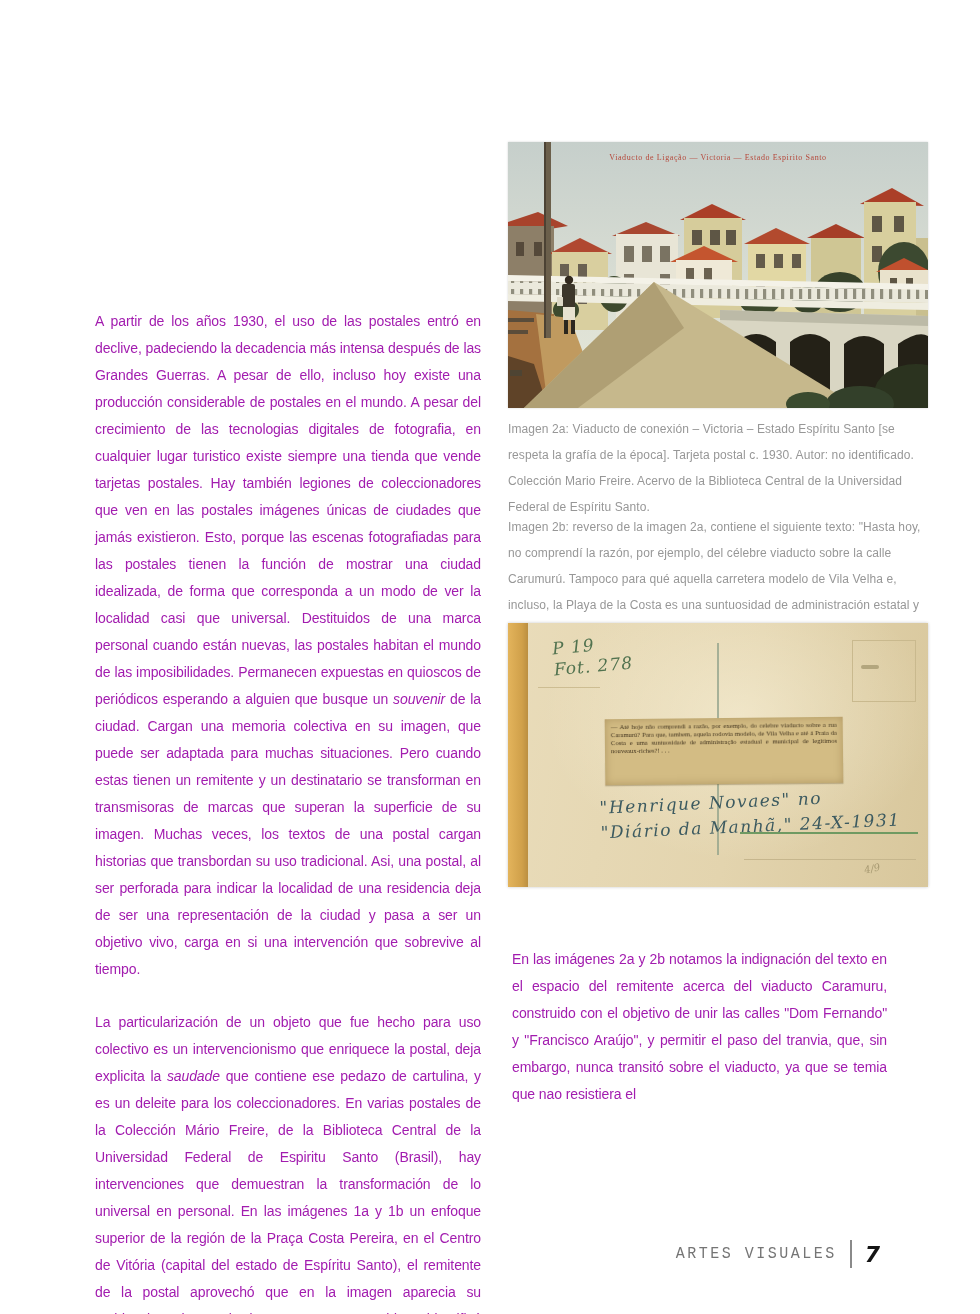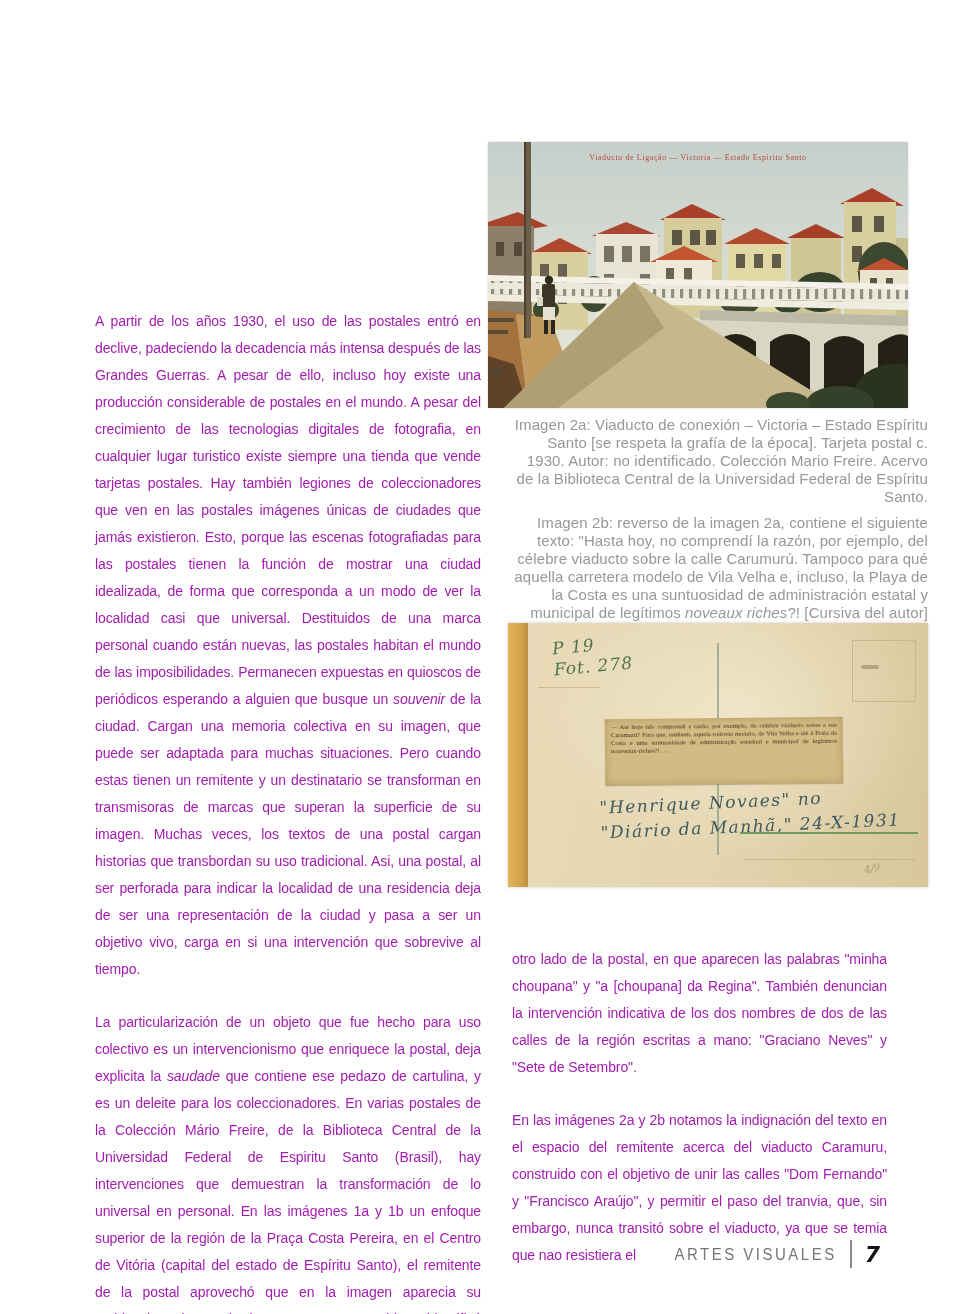--- a/index.html
+++ b/index.html
@@ -8,29 +8,29 @@
 
   
   .textcol p{margin:0 0 26px 0;font-size:14px;line-height:27px;letter-spacing:-0.1px;
              color:#a21caf;text-align:justify;}
   .textcol p:last-child{margin-bottom:0;}
   .textcol em{font-style:italic;}
   .col-left{position:absolute;left:95px;top:308px;width:386px;}
   .col-right{position:absolute;left:512px;top:946px;width:375px;}
 
   
-  .postcard-front{position:absolute;left:488px;top:142px;width:420px;height:266px;margin:0;
+  .postcard-front{position:absolute;left:508px;top:142px;width:420px;height:266px;margin:0;
                   box-shadow:0 0 2px rgba(0,0,0,.18);}
   .postcard-front svg{display:block;}
   .pc-title{position:absolute;left:0;top:11px;width:100%;text-align:center;
             font-size:8px;letter-spacing:.6px;color:#b5473a;font-family:"Liberation Serif",serif;}
 
   
-  .caption{position:absolute;left:508px;width:420px;margin:0;font-size:15px;line-height:18px;
-           color:#979797;text-align:right;letter-spacing:.1px;}
+  .caption{position:absolute;left:508px;width:420px;margin:0;font-size:12px;line-height:26px;
+           color:#979797;letter-spacing:.1px;}
   .cap-2a{top:416px;}
   .cap-2b{top:514px;}
   .caption em{}
 
   
   .postcard-back{position:absolute;left:508px;top:623px;width:420px;height:264px;margin:0;
                  background:
                    radial-gradient(ellipse at 55% 35%, rgba(255,250,230,.45), rgba(0,0,0,0) 60%),
                    linear-gradient(100deg,#e9dcba 0%,#e3d4ae 55%,#d8c79c 100%);
                  box-shadow:0 0 3px rgba(0,0,0,.22);overflow:hidden;}
@@ -51,21 +51,21 @@
            font-style:italic;font-size:17px;line-height:25px;transform:rotate(-2.5deg);letter-spacing:1.5px;}
   .pb-gline{position:absolute;left:232px;top:209px;width:178px;height:2px;background:#6f9a62;}
   .pb-gline2{position:absolute;left:236px;top:236px;width:172px;height:1px;background:#c6b68d;}
   .pb-mark{position:absolute;left:356px;top:240px;font-size:10px;color:#a89a72;font-style:italic;
            transform:rotate(-12deg);font-family:"DejaVu Serif",serif;}
 
   
   .footer{position:absolute;left:508px;top:1240px;width:372px;display:flex;align-items:center;
           justify-content:flex-end;gap:13px;}
   .footer-section{font-size:15px;letter-spacing:2.5px;color:#757575;text-transform:uppercase;
-                  font-family:Liberation Sans, sans-serif;transform:scaleY(1.05);}
+                  font-family:Liberation Mono, monospace;transform:scaleY(1.05);}
   .footer-bar{display:inline-block;width:2px;height:28px;background:#8a8a8a;}
   .footer-num{font-size:22px;font-weight:bold;color:#141414;font-family:"DejaVu Sans",sans-serif;
               font-style:italic;}
 </style>
 </head>
 <body>
 
 <div class="page">
 
   <section class="textcol col-left">
@@ -207,21 +207,20 @@
     <div class="pb-hand">
       <div>"Henrique Novaes" no</div>
       <div>"Diário da Manhã," 24-X-1931</div>
     </div>
     <div class="pb-gline"></div>
     <div class="pb-gline2"></div>
     <div class="pb-mark">4/9</div>
   </figure>
 
   <section class="textcol col-right">
-    <p>otro lado de la postal, en que aparecen las palabras "minha choupana" y "a [choupana] da Regina". También denuncian la intervención indicativa de los dos nombres de dos de las calles de la región escritas a mano: "Graciano Neves" y "Sete de Setembro".</p>
     <p>En las imágenes 2a y 2b notamos la indignación del texto en el espacio del remitente acerca del viaducto Caramuru, construido con el objetivo de unir las calles "Dom Fernando" y "Francisco Araújo", y permitir el paso del tranvia, que, sin embargo, nunca transitó sobre el viaducto, ya que se temia que nao resistiera el</p>
   </section>
 
   <footer class="footer">
     <span class="footer-section">ARTES VISUALES</span>
     <span class="footer-bar"></span>
     <span class="footer-num">7</span>
   </footer>
 
 </div>

